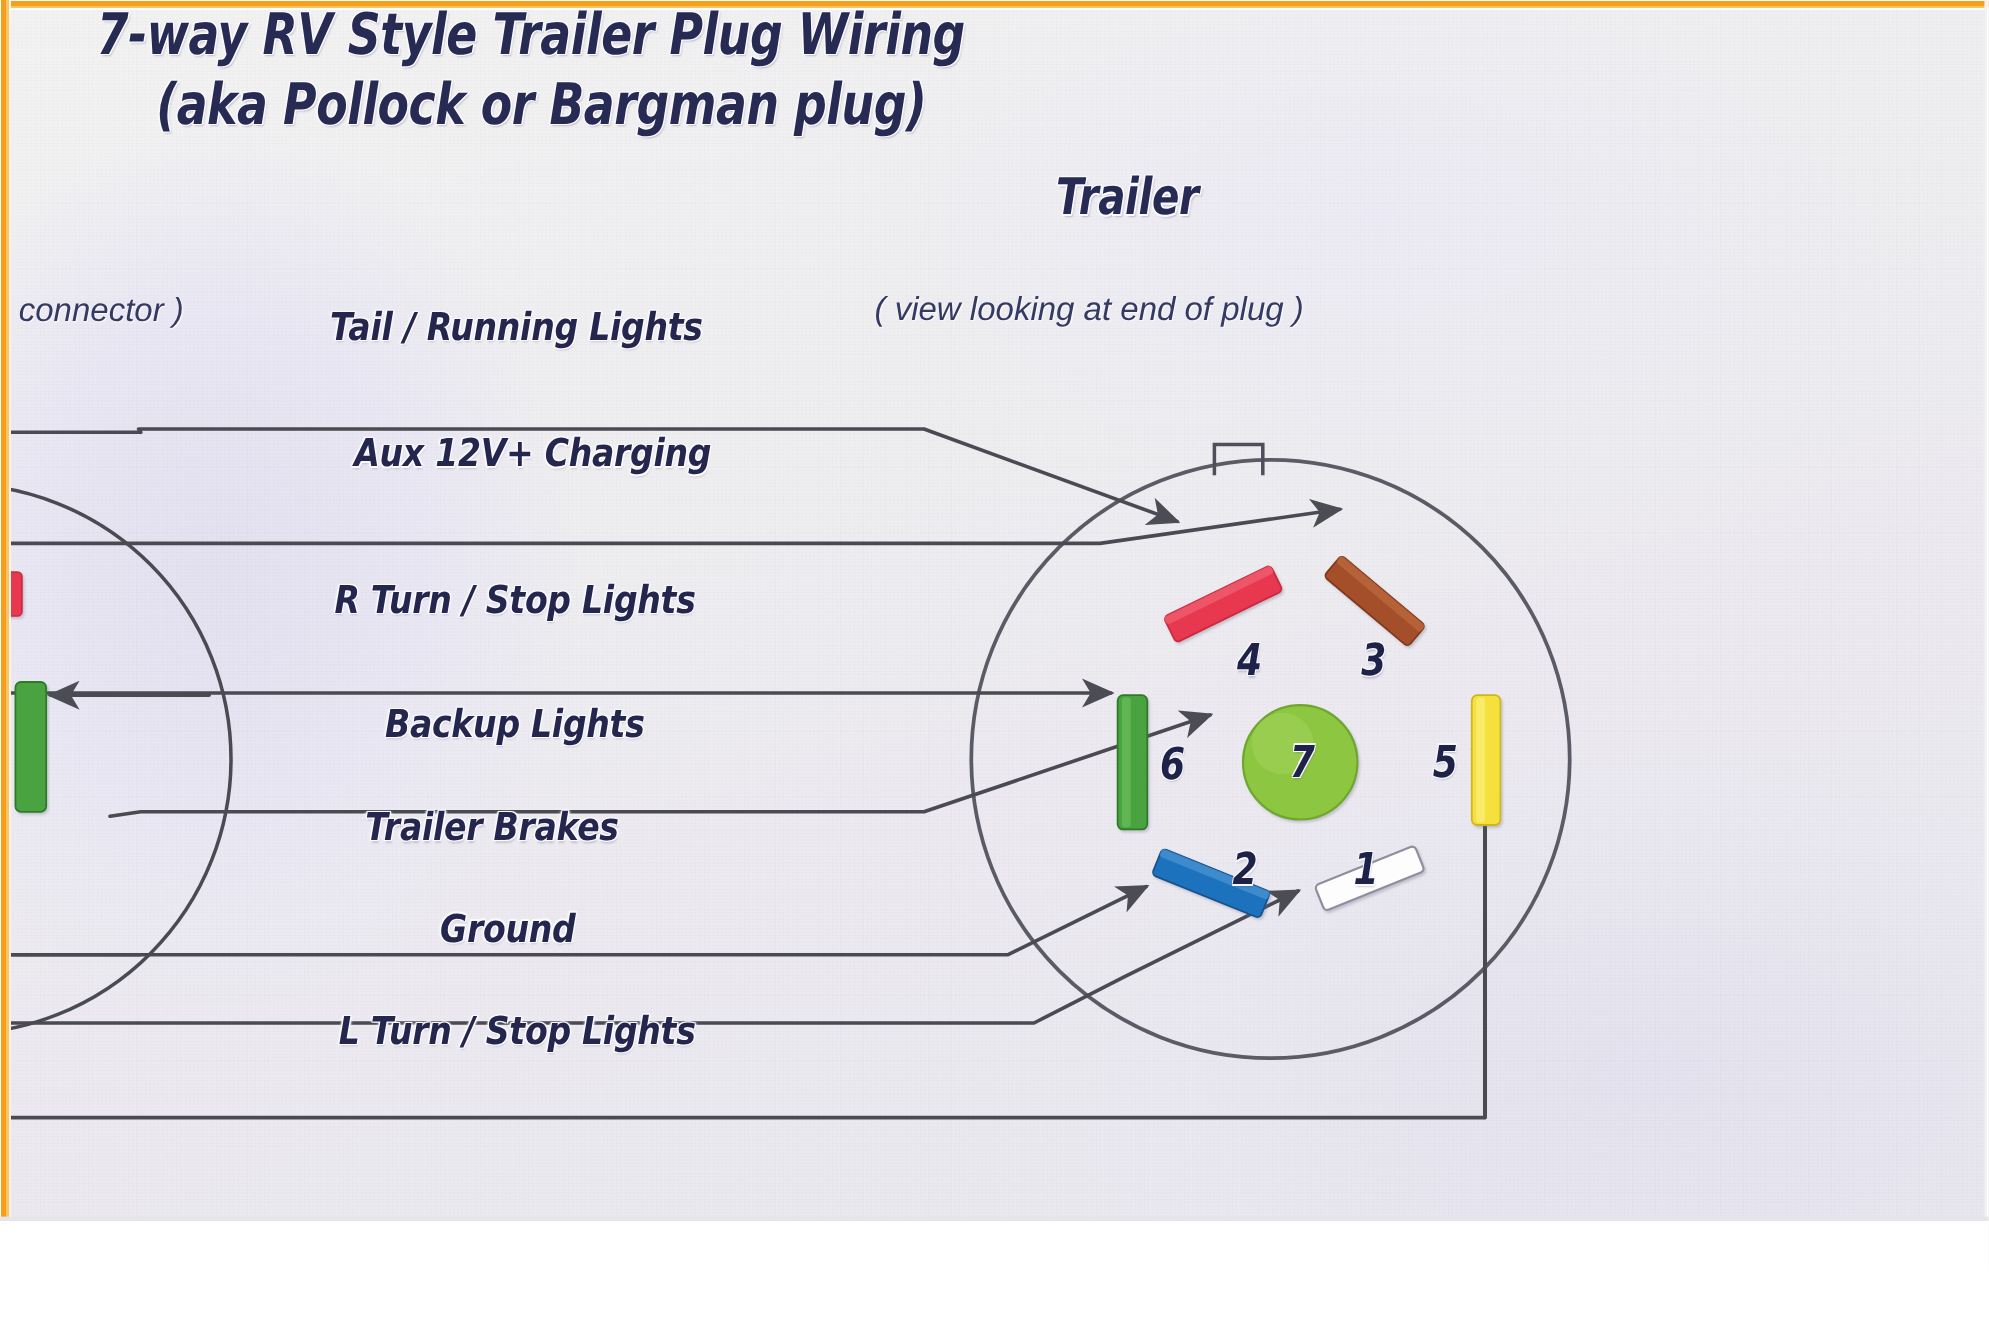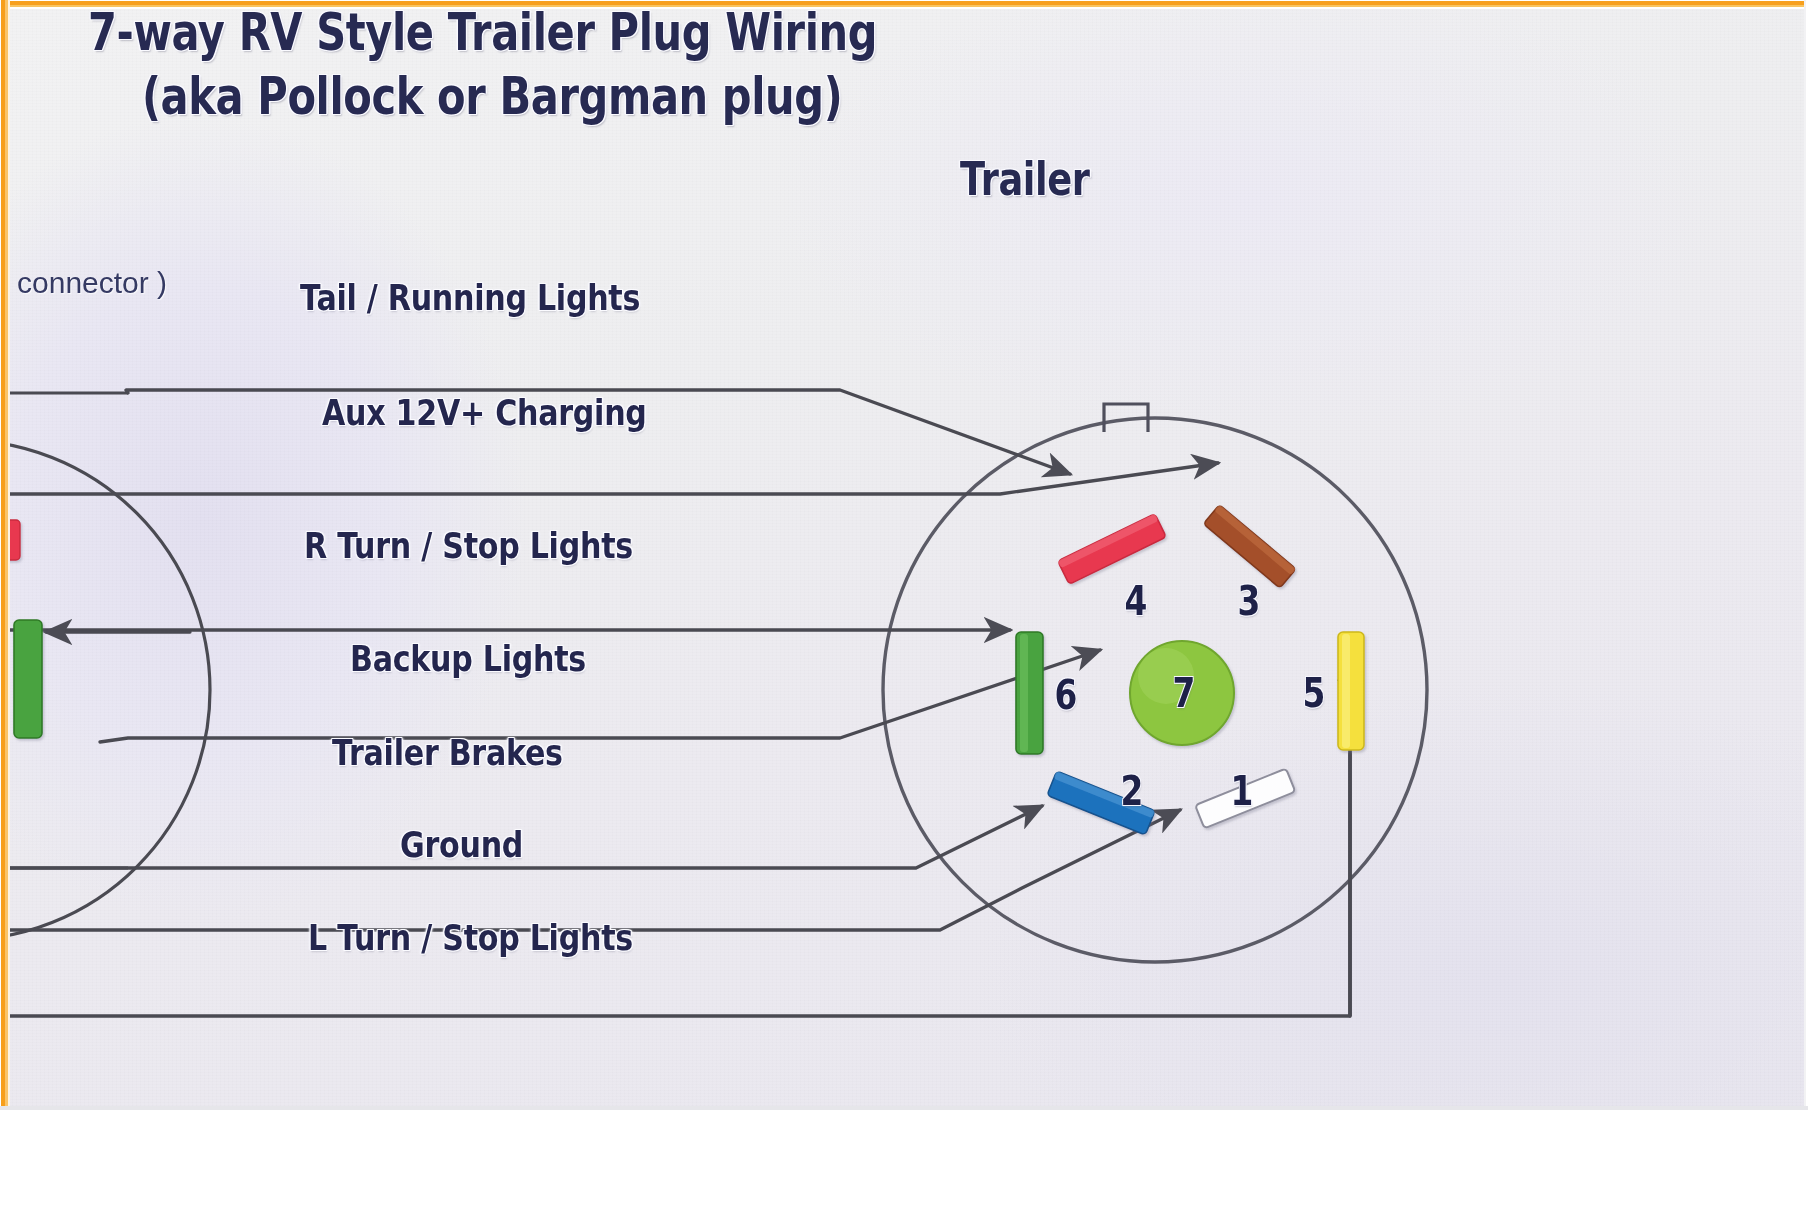--- a/index.html
+++ b/index.html
@@ -4,20 +4,21 @@
 <style>
   html, body { margin:0; padding:0; background:#ffffff; }
   body { font-family: "Liberation Sans", sans-serif; }
 
   #page {
     position: relative;
     width: 1808px;
     height: 1112px;
     overflow: hidden;
     background: #efeff1;
+    font-style: italic;
   }
 
   
   .paper {
     position:absolute; inset:0;
     background:
       radial-gradient(ellipse 420px 520px at 200px 520px, #e3e0f0 0%, #e9e7f3 45%, rgba(235,234,242,0) 78%),
       radial-gradient(ellipse 700px 400px at 1500px 980px, #e4e2ee 0%, rgba(232,231,240,0) 75%),
       radial-gradient(ellipse 600px 300px at 1250px 200px, #eceaf4 0%, rgba(238,238,242,0) 80%),
       linear-gradient(165deg, #f2f2f3 0%, #eeeef0 35%, #eceaf0 60%, #e9e7ef 100%);
@@ -213,20 +214,21 @@
       <rect x="14" y="620" width="28" height="118" rx="5" fill="#4aa33f" stroke="#2f7a27" stroke-width="1.6"></rect>
       <rect x="-6" y="520" width="26" height="40" rx="4" fill="#e8384f" stroke="#c92a3f" stroke-width="1.4"></rect>
     </g>
   </svg>
 
   <div class="hdr" id="title1">7-way RV Style Trailer Plug Wiring</div>
   <div class="hdr" id="title2">(aka Pollock or Bargman plug)</div>
 
   <div class="hdr" id="trailer-heading">Trailer</div>
 
+  <div class="sub" id="plug-view-note">( view looking at end of plug )</div>
   <div class="sub" id="connector-note">o connector )</div>
 
   <div class="wlabel" style="left:300px; top:278px;">Tail / Running Lights</div>
   <div class="wlabel" style="left:322px; top:393px;">Aux 12V+ Charging</div>
   <div class="wlabel" style="left:304px; top:526px;">R Turn / Stop Lights</div>
   <div class="wlabel" style="left:350px; top:639px;">Backup Lights</div>
   <div class="wlabel" style="left:332px; top:733px;">Trailer Brakes</div>
   <div class="wlabel" style="left:400px; top:825px;">Ground</div>
   <div class="wlabel" style="left:308px; top:918px;">L Turn / Stop Lights</div>
 

